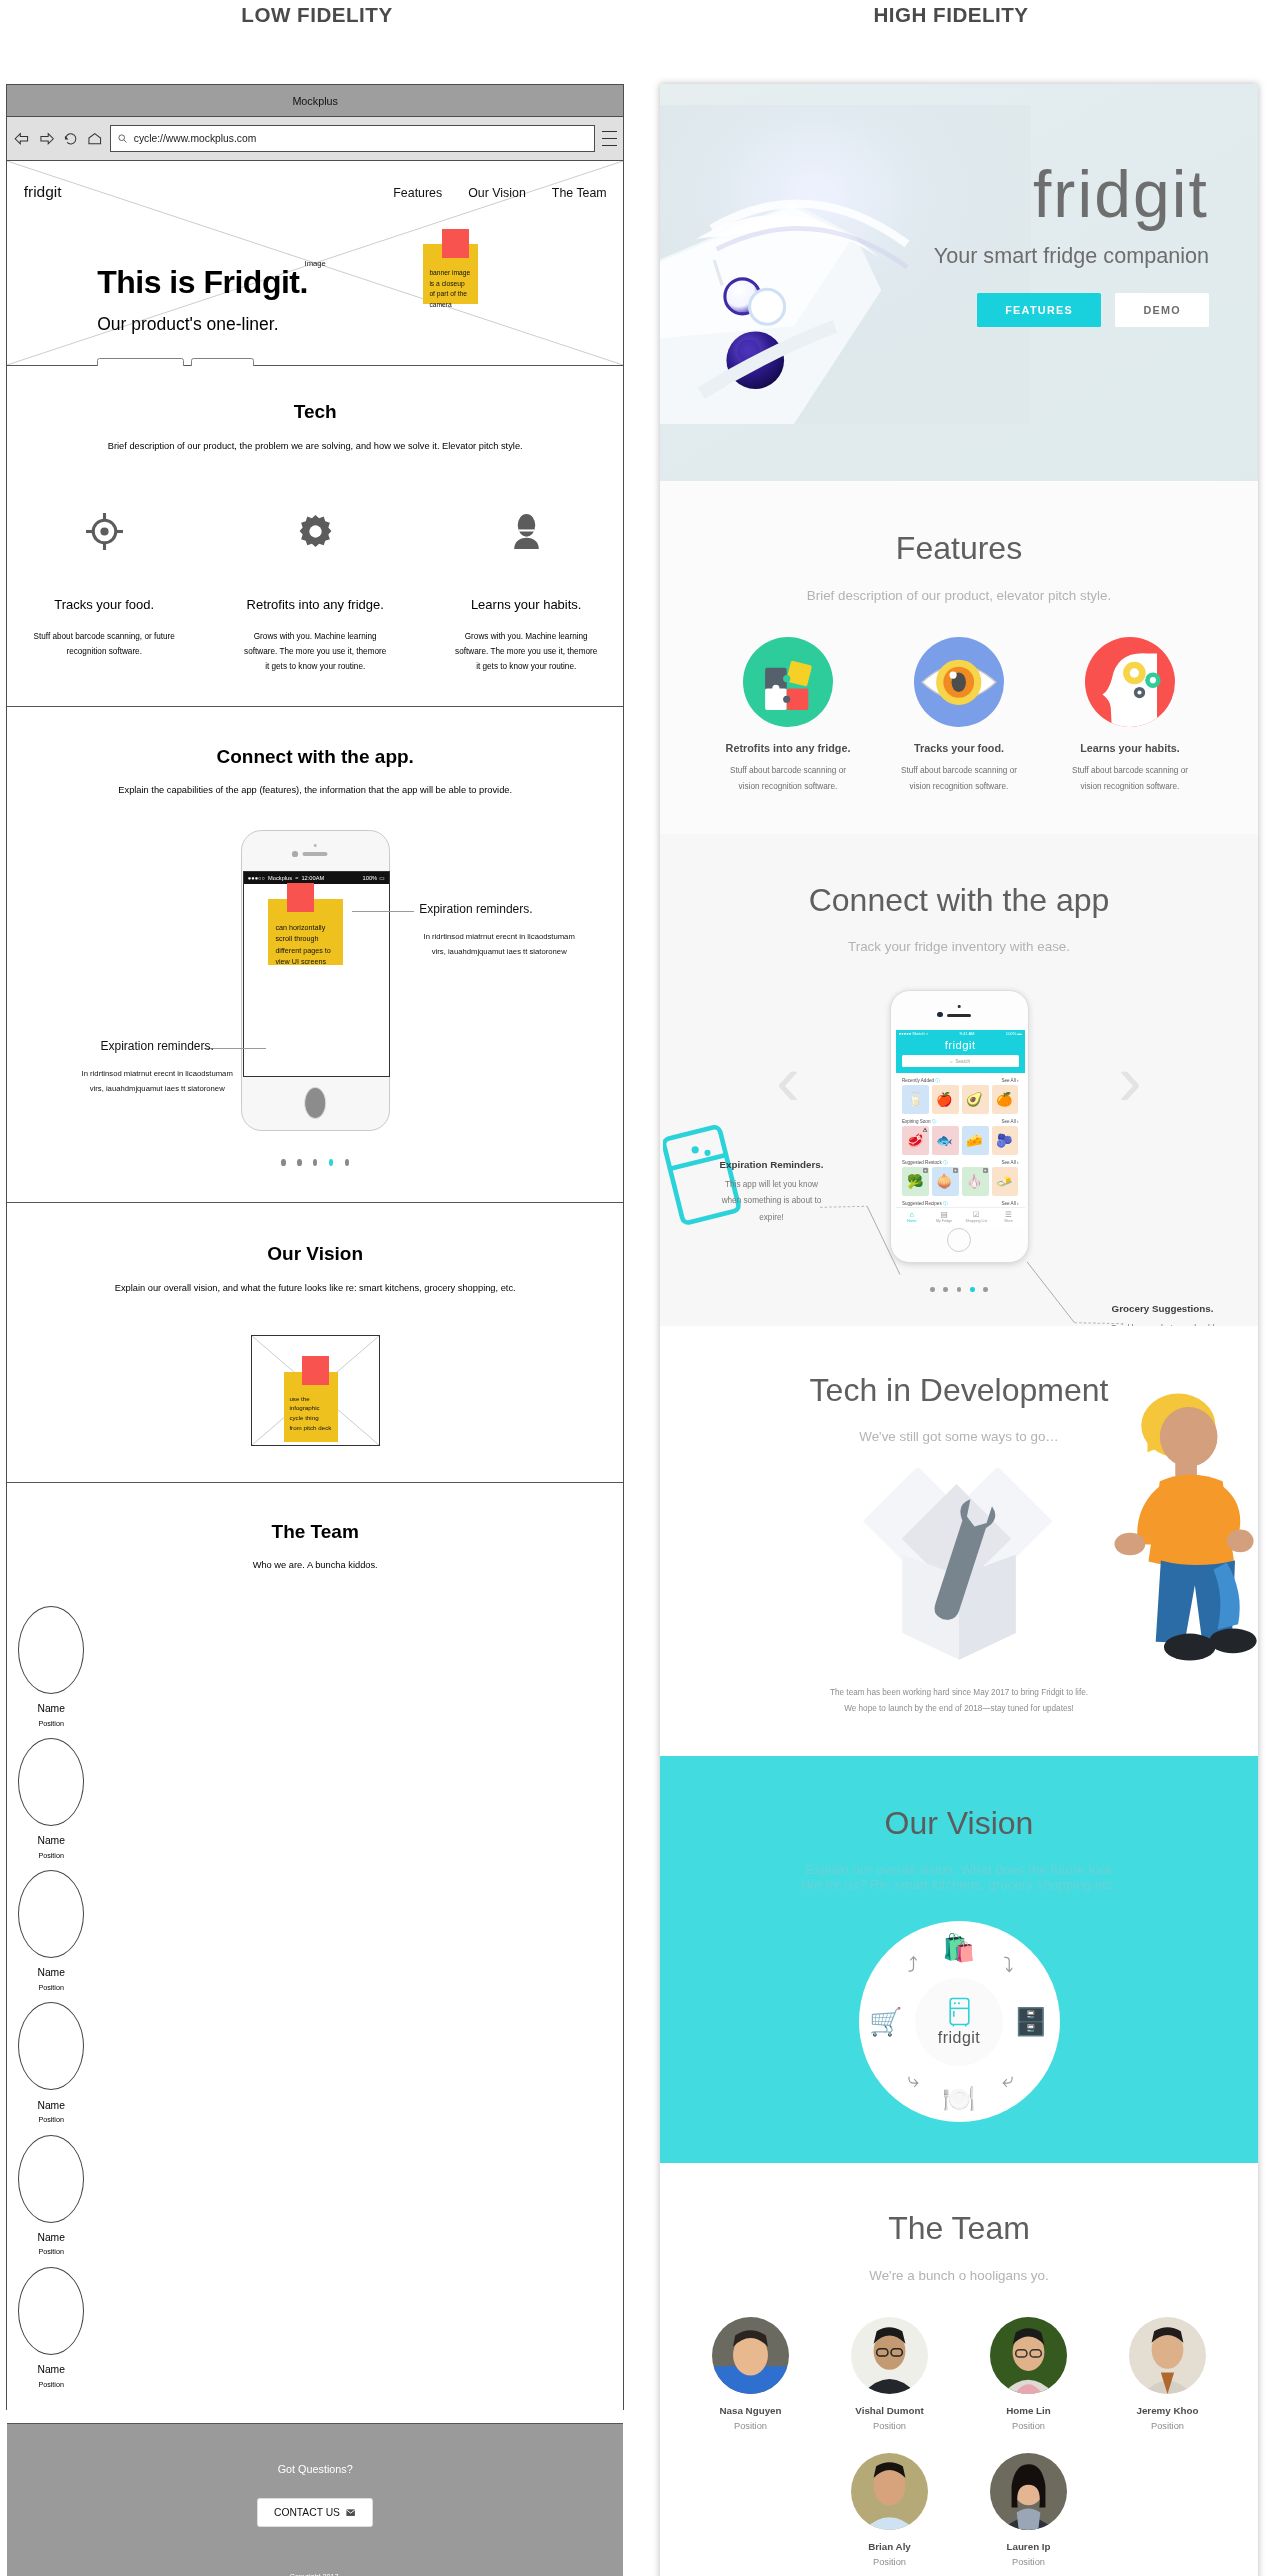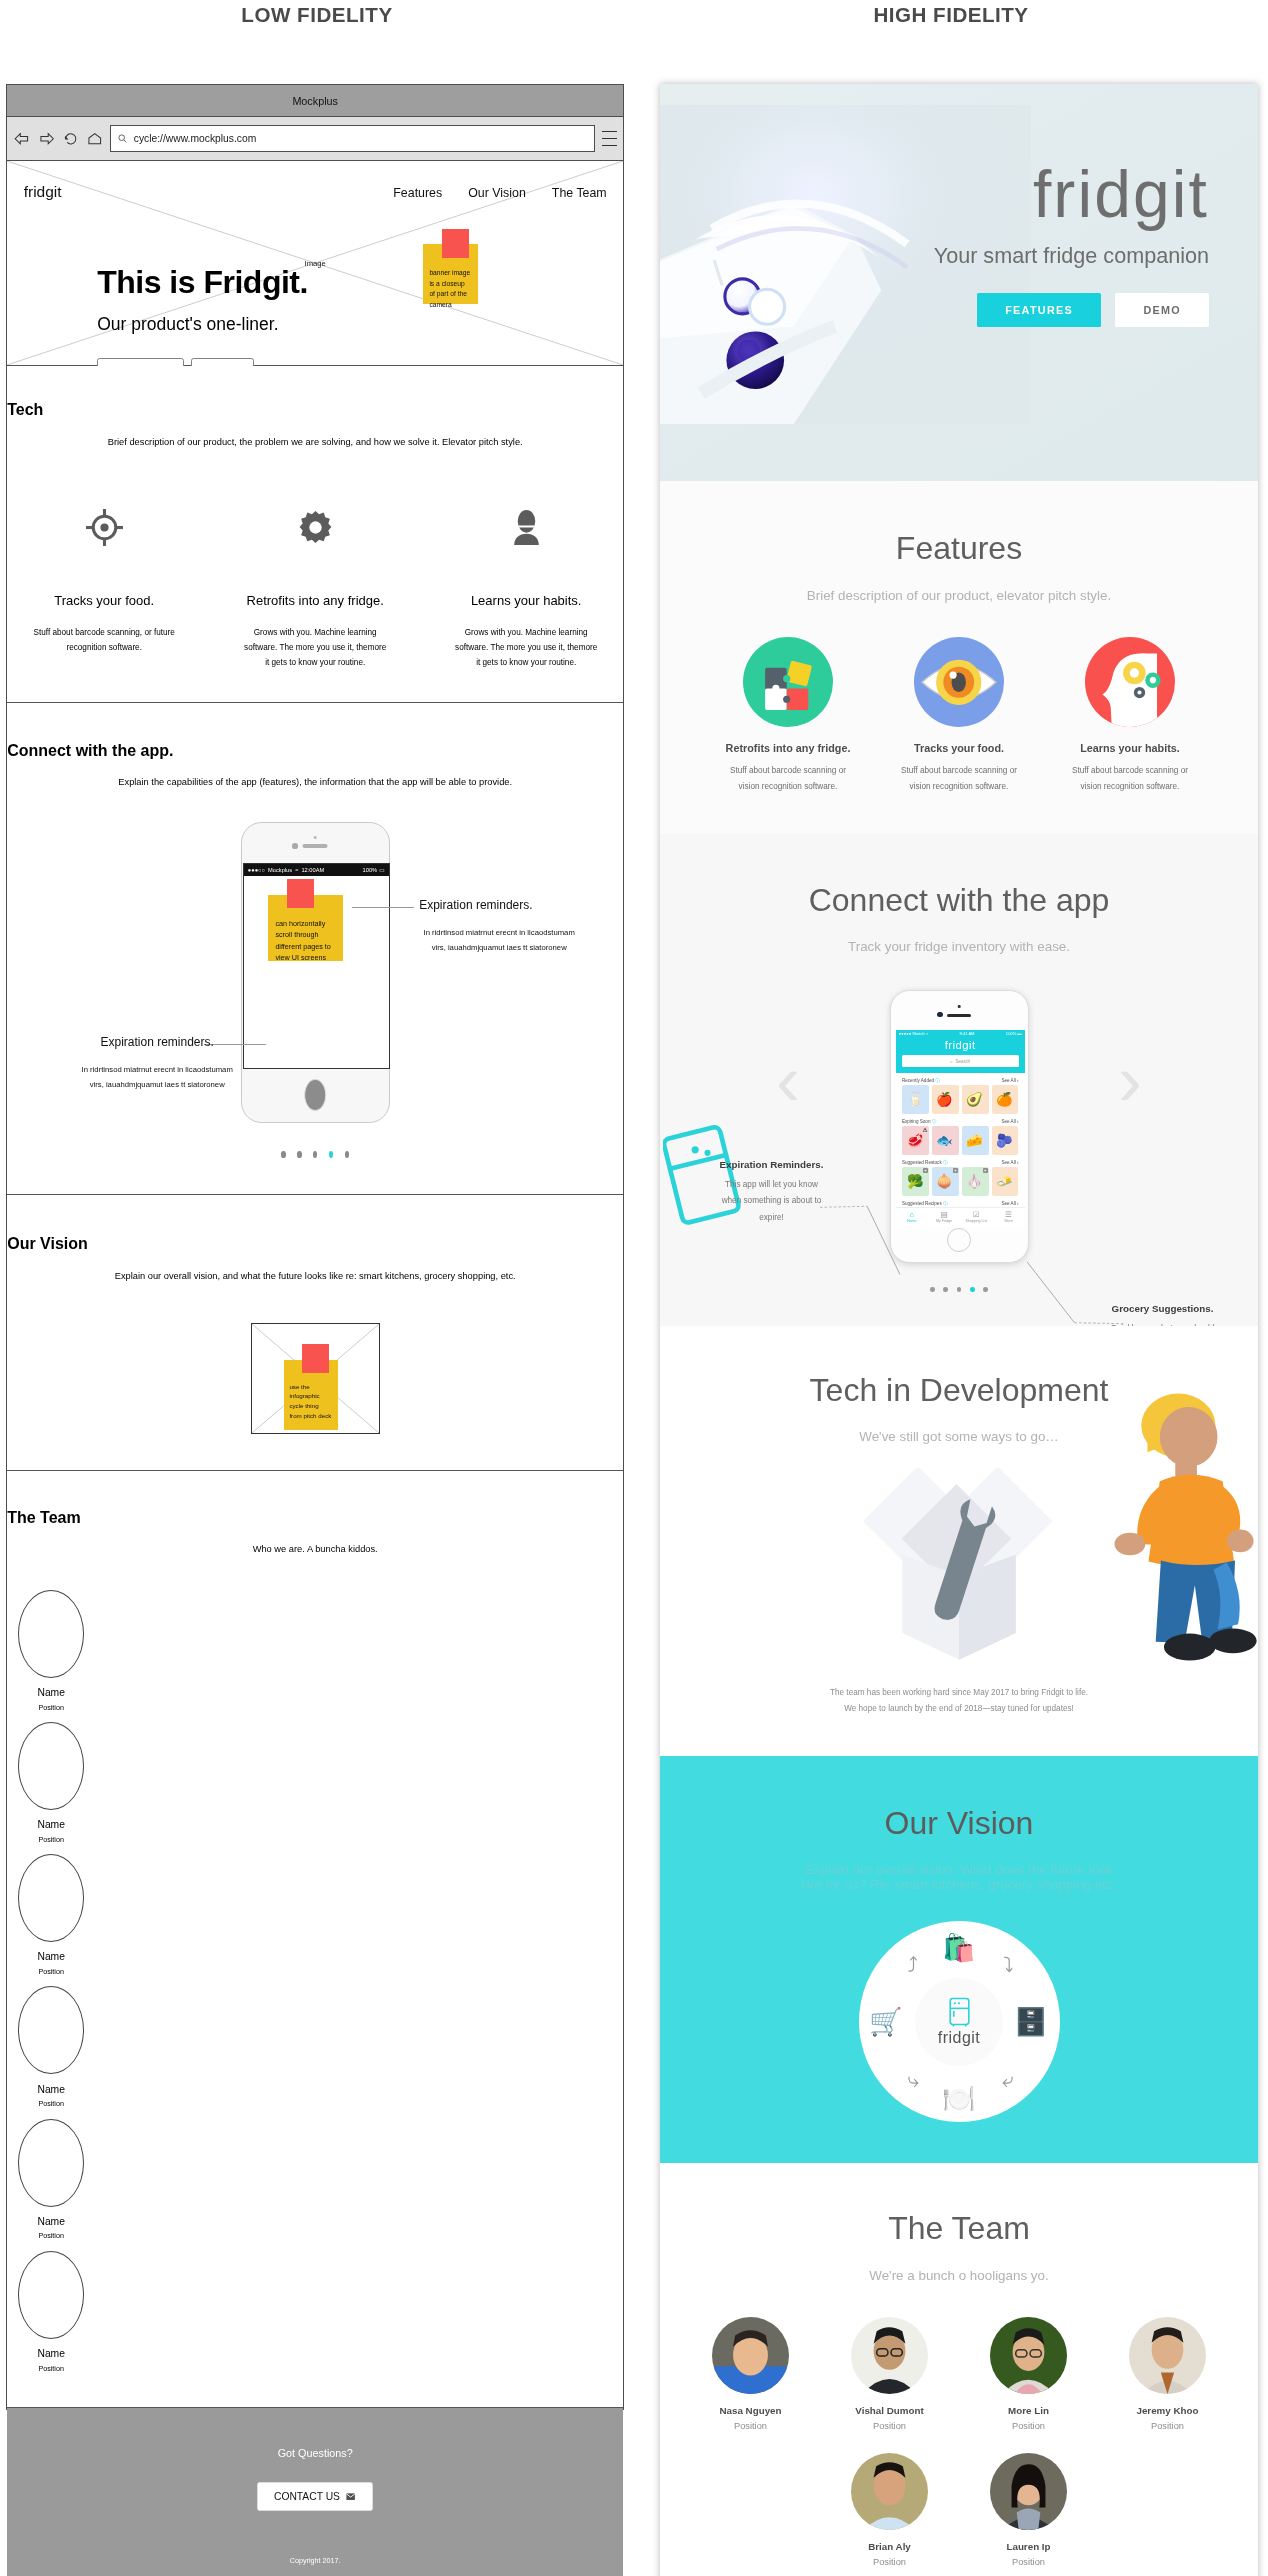--- a/index.html
+++ b/index.html
@@ -77,21 +77,21 @@
   .img-label {
     position: absolute; font-size: 7.7px; color: #222;
     left: 50%; top: 50%; transform: translate(-50%,-50%);
   }
 
   
   .sticky { position: absolute; background: #eec11f; }
   .sticky .pin { position: absolute; top: -15.5px; left: 18.5px; width: 27px; height: 29px; background: #f9534f; }
   .sticky .note-txt { position: relative; font-size: 8.8px; line-height: 1.6; color: #111; padding: 27px 10.3px 9.3px; }
 
-  .lofi-sec-title { font-size: 16px; color: #000; font-weight: bold; }
+  .lofi-sec-title { text-align: center; font-size: 19px; color: #000; font-weight: bold; }
   .lofi-sec-sub { text-align: center; font-size: 9.3px; color: #000; line-height: 1.65; margin-top: 15.5px; }
 
   .lofi-cards { display: flex; justify-content: center; gap: 67px; margin-top: 57px; }
   .lofi-card { width: 144px; text-align: center; }
   .lofi-card .ic { height: 41px; display: flex; align-items: center; justify-content: center; }
   .lofi-card .ct { font-size: 13px; color: #000; margin-top: 45px; }
   .lofi-card .cd { font-size: 8.2px; color: #000; line-height: 1.8; margin-top: 18.5px; }
 
   
   .lofi-phone {
@@ -804,21 +804,21 @@
       <div class="hi-team-cell">
         <div class="hi-avatar"><svg viewBox="0 0 150 150" width="77" height="77">
               <rect width="150" height="150" fill="#35591f"></rect>
               <path d="M24 150 q51 -56 102 0z" fill="#ded9d2"></path>
               <path d="M48 150 q27 -38 54 0z" fill="#e7a6b0"></path>
               <ellipse cx="75" cy="68" rx="31" ry="37" fill="#dfb289"></ellipse>
               <path d="M44 54 q31 -32 62 0 l-6 -24 q-26 -16 -50 0z" fill="#1b1b1b"></path>
               <rect x="50" y="64" width="22" height="14" rx="7" fill="none" stroke="#333" stroke-width="3"></rect>
               <rect x="78" y="64" width="22" height="14" rx="7" fill="none" stroke="#333" stroke-width="3"></rect>
             </svg></div>
-        <div class="hi-team-nm">More Lin</div>
+        <div class="hi-team-nm">Home Lin</div>
         <div class="hi-team-ps">Position</div>
       </div>
 
       <div class="hi-team-cell">
         <div class="hi-avatar"><svg viewBox="0 0 150 150" width="77" height="77">
               <rect width="150" height="150" fill="#e4ded2"></rect>
               <path d="M26 150 q49 -52 98 0z" fill="#d6cfc6"></path>
               <path d="M62 108 l13 42 l13 -42z" fill="#b0682f"></path>
               <ellipse cx="75" cy="64" rx="31" ry="37" fill="#dcb089"></ellipse>
               <path d="M44 50 q31 -30 62 0 l-5 -22 q-26 -16 -52 0z" fill="#211d1a"></path>

